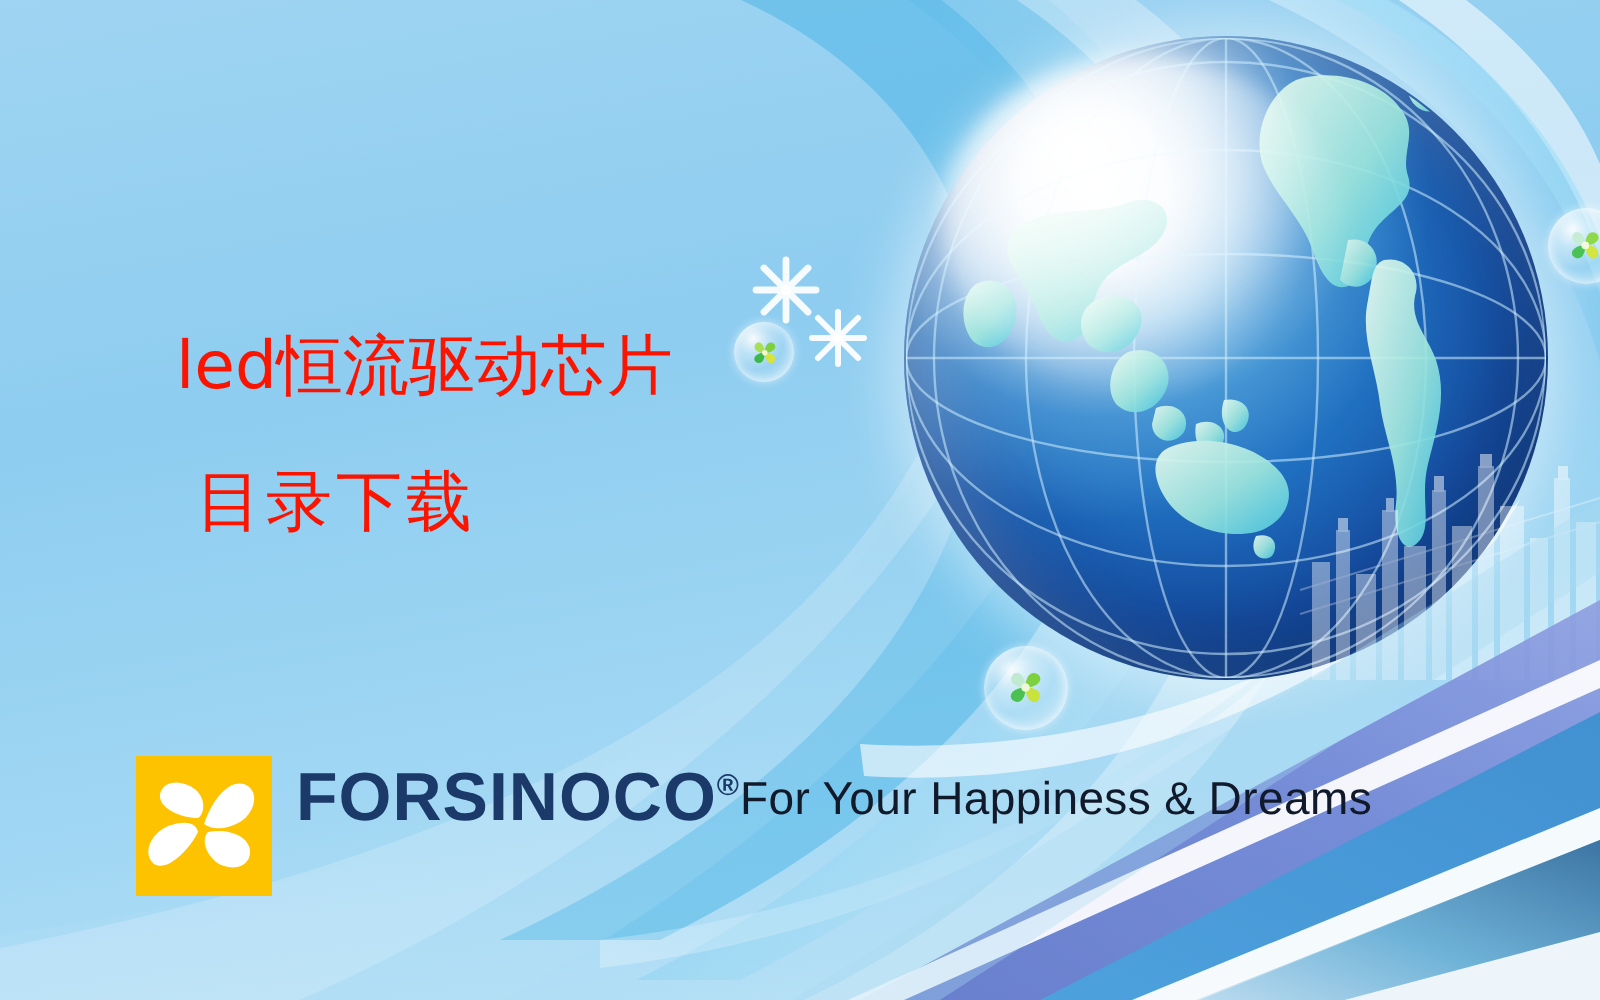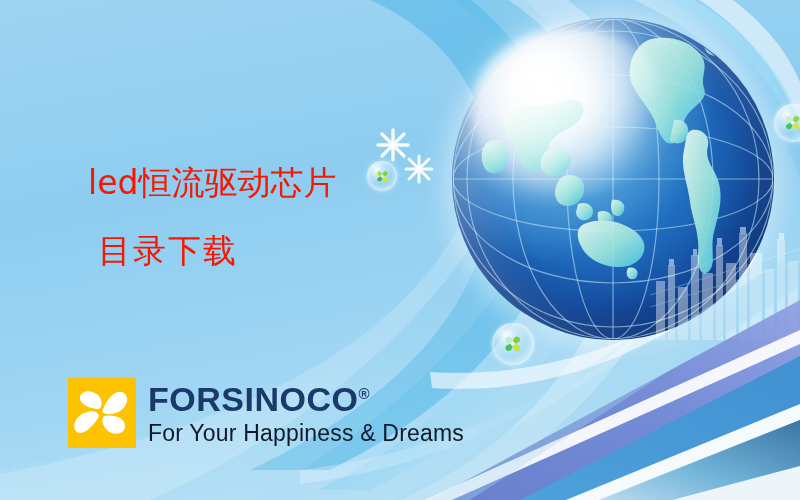--- a/index.html
+++ b/index.html
@@ -94,21 +94,20 @@
   #logo-mark {
     width: 68px; height: 70px;
     background: #fdc300;
     flex: 0 0 auto;
     position: relative;
   }
   #logo-mark svg { position: absolute; inset: 0; }
   #logo-text {
     margin-left: 12px;
     display: flex;
-    flex-direction: column;
     justify-content: flex-start;
     padding-top: 4px;
   }
   #logo-wordmark {
     color: #1b3a69;
     font-size: 34px;
     font-weight: bold;
     letter-spacing: 0.5px;
     line-height: 1;
     white-space: nowrap;

